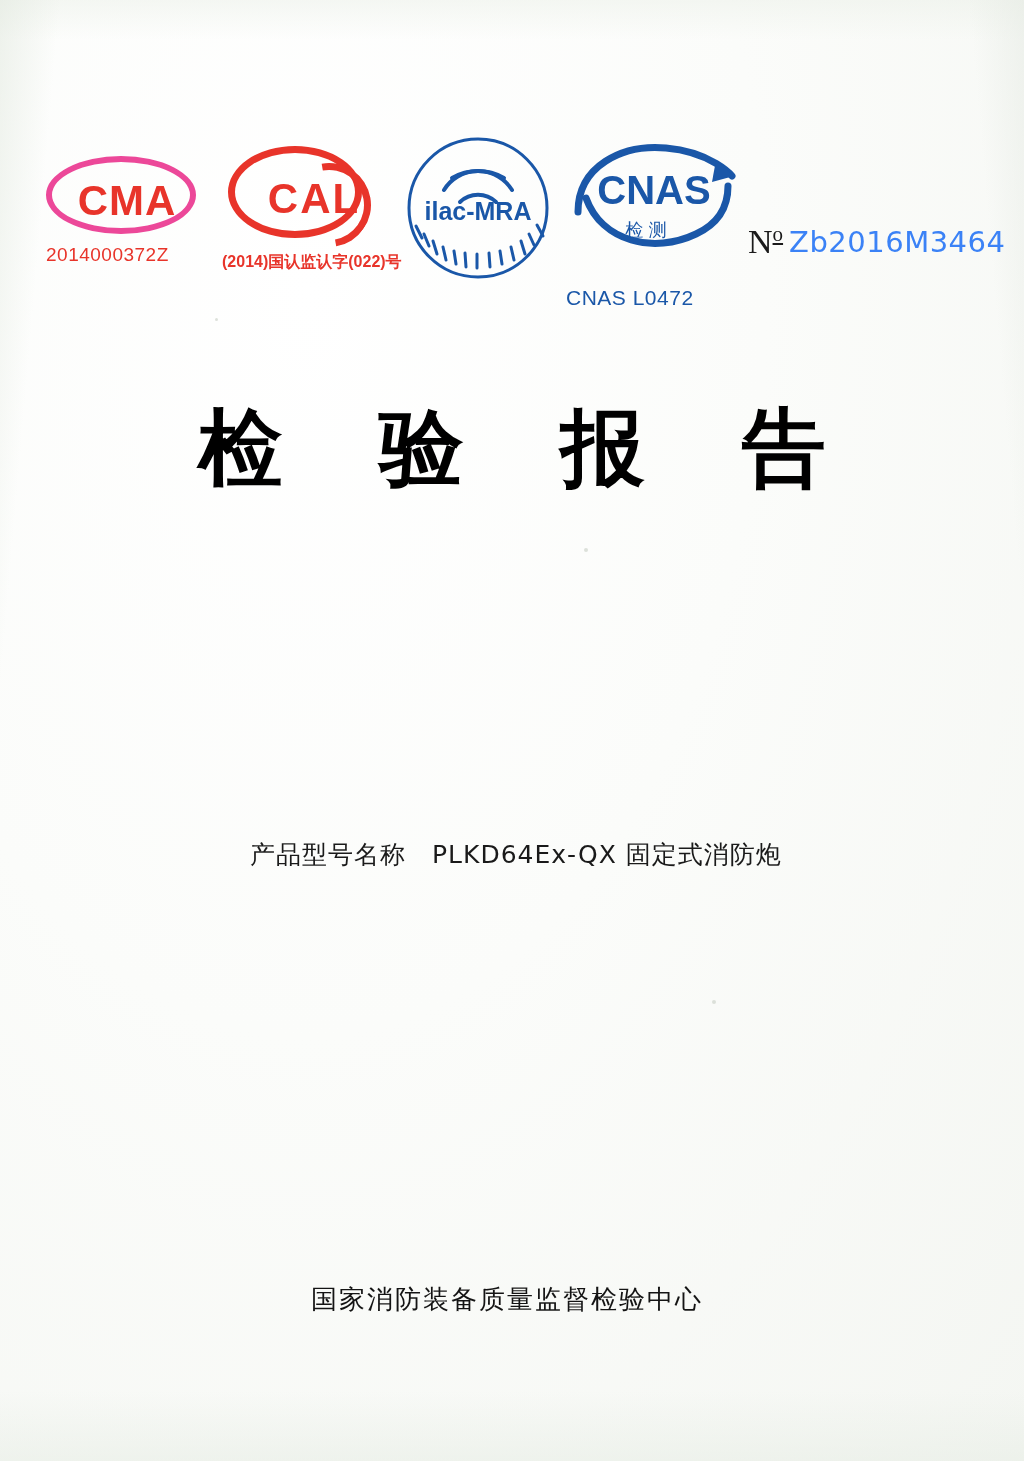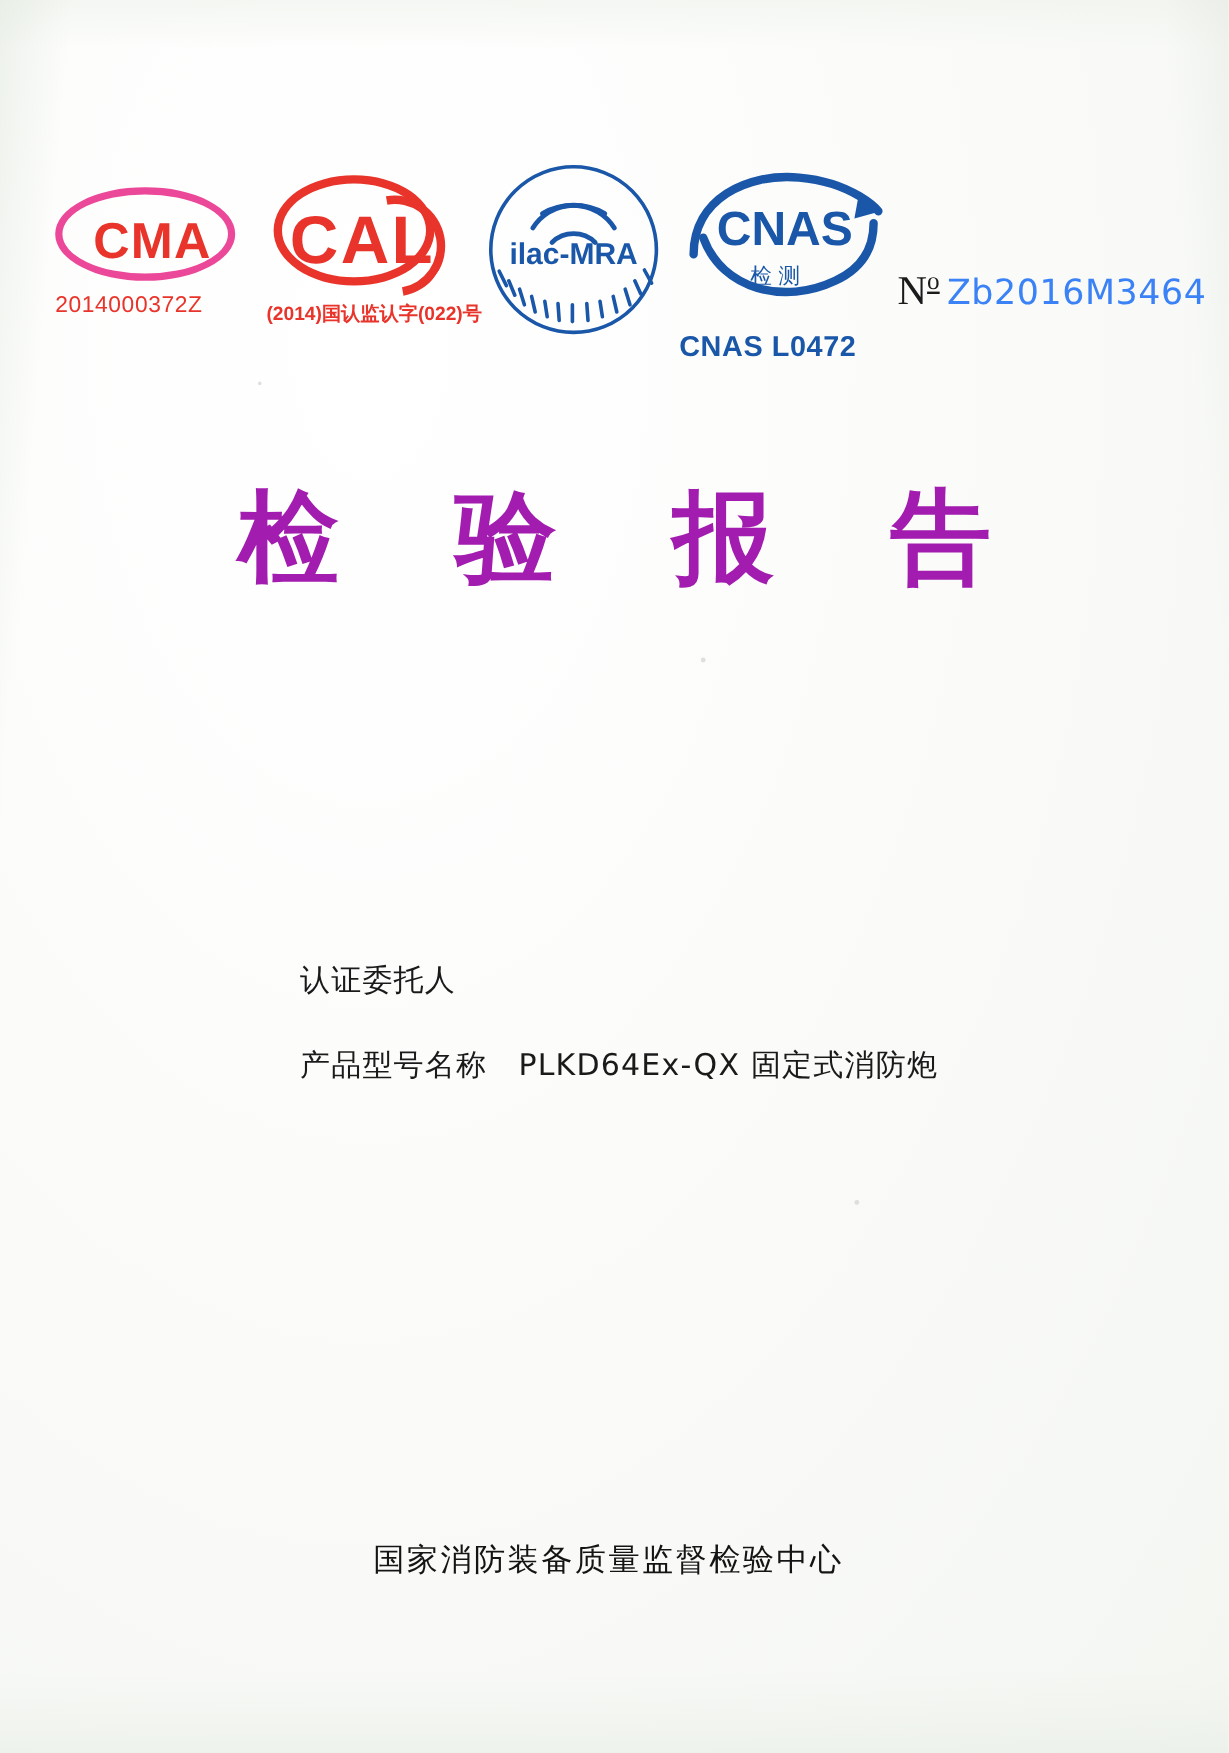--- a/index.html
+++ b/index.html
@@ -110,29 +110,29 @@
     width: 70px;
     height: 70px;
     border: 7px solid #e8342a;
     border-radius: 50%;
     border-left-color: transparent;
     border-bottom-color: transparent;
     transform: rotate(35deg);
   }
   .cal-text {
     position: absolute;
-    left: 0;
+    left: 12px;
     top: 0;
     width: 134px;
     height: 92px;
     display: flex;
     align-items: center;
     justify-content: center;
     color: #e8342a;
-    font-size: 56px;
+    font-size: 42px;
     font-weight: bold;
     letter-spacing: 2px;
   }
   .cal-code {
     margin-top: 14px;
     color: #e8342a;
     font-size: 16px;
     font-weight: bold;
     white-space: nowrap;
     letter-spacing: 0px;
@@ -151,25 +151,25 @@
   
   .cnas {
     left: 562px;
     top: 10px;
     width: 200px;
   }
   .cnas-svg {
     display: block;
   }
   .cnas-code {
-    margin-top: 8px;
+    margin-top: 18px;
     margin-left: 4px;
     color: #1a57a8;
-    font-size: 24px;
-    font-weight: bold;
+    font-size: 21px;
+    font-weight: normal;
     letter-spacing: 0.5px;
     white-space: nowrap;
   }
 
   
   .serial {
     position: absolute;
     left: 748px;
     top: 96px;
     display: flex;
@@ -200,21 +200,21 @@
   .doc-title {
     position: absolute;
     top: 392px;
     left: 0;
     width: 1024px;
     text-align: center;
     font-size: 84px;
     font-weight: bold;
     letter-spacing: 34px;
     text-indent: 34px;
-    color: #a21caf;
+    color: #000000;
     font-family: "DejaVu Sans", sans-serif;
   }
 
   
   .fields {
     position: absolute;
     top: 800px;
     left: 250px;
     width: 700px;
   }
@@ -322,21 +322,20 @@
     <div class="serial">
       <span class="serial-no">N<span class="nsup">o</span></span>
       <span class="serial-value">Zb2016M3464</span>
     </div>
   </div>
 
   <div class="doc-title">检 验 报 告</div>
 
   <div class="fields">
     <div class="field-row">
-      <span class="field-label">认证委托人</span>
     </div>
     <div class="field-row">
       <span class="field-label">产品型号名称</span>
       <span class="field-value">PLKD64Ex-QX 固定式消防炮</span>
     </div>
   </div>
 
   <div class="footer">国家消防装备质量监督检验中心</div>
 
   <div class="speck" style="left:215px; top:318px; width:3px; height:3px;"></div>

